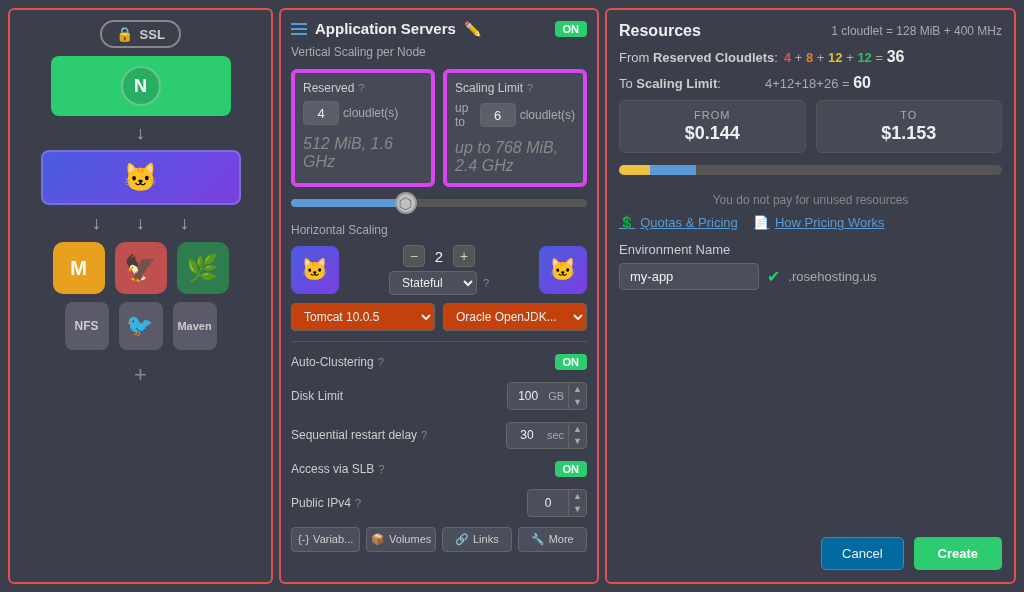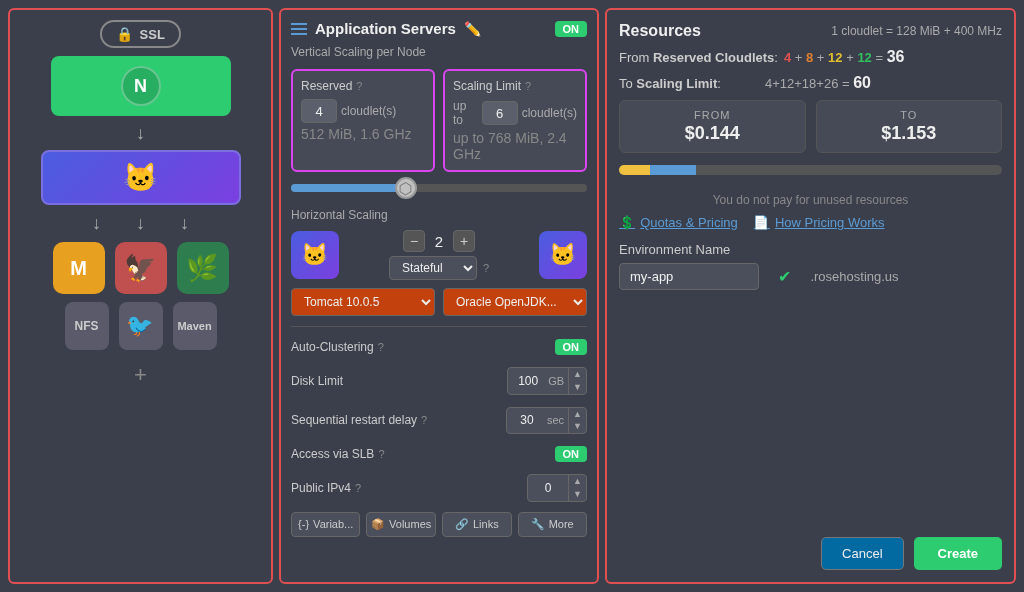--- a/index.html
+++ b/index.html
@@ -198,21 +198,21 @@
     }
 
     .scaling-row {
       display: flex;
       gap: 8px;
     }
 
     .scaling-box {
       flex: 1;
       background: #454a56;
-      border: 2px solid #d946ef;
+      border: 4px solid #d946ef;
       border-radius: 6px;
       padding: 8px;
       position: relative;
     }
 
     .scaling-box-title {
       font-size: 12px;
       color: #ccc;
       margin-bottom: 6px;
       display: flex;
@@ -242,23 +242,24 @@
       border-radius: 4px;
       font-size: 13px;
     }
 
     .unit-label {
       font-size: 12px;
       color: #aaa;
     }
 
     .sub-label {
-      font-size: 14px;
+      font-size: 16px;
       color: #888;
-      margin-top: 3px;
+      margin-top: 10px;
+      font-style: italic;
     }
 
     .slider-container {
       margin: 4px 0;
       position: relative;
     }
 
     .slider-track {
       width: 100%;
       height: 8px;
@@ -595,21 +596,21 @@
 
     .env-name-label {
       font-size: 13px;
       color: #ccc;
       margin-bottom: 6px;
     }
 
     .env-name-row {
       display: flex;
       align-items: center;
-      gap: 19px;
+      gap: 8px;
     }
 
     .env-name-input {
       background: #4a4f5b;
       border: 1px solid #666;
       color: #eee;
       padding: 5px 10px;
       border-radius: 4px;
       font-size: 13px;
       width: 140px;

